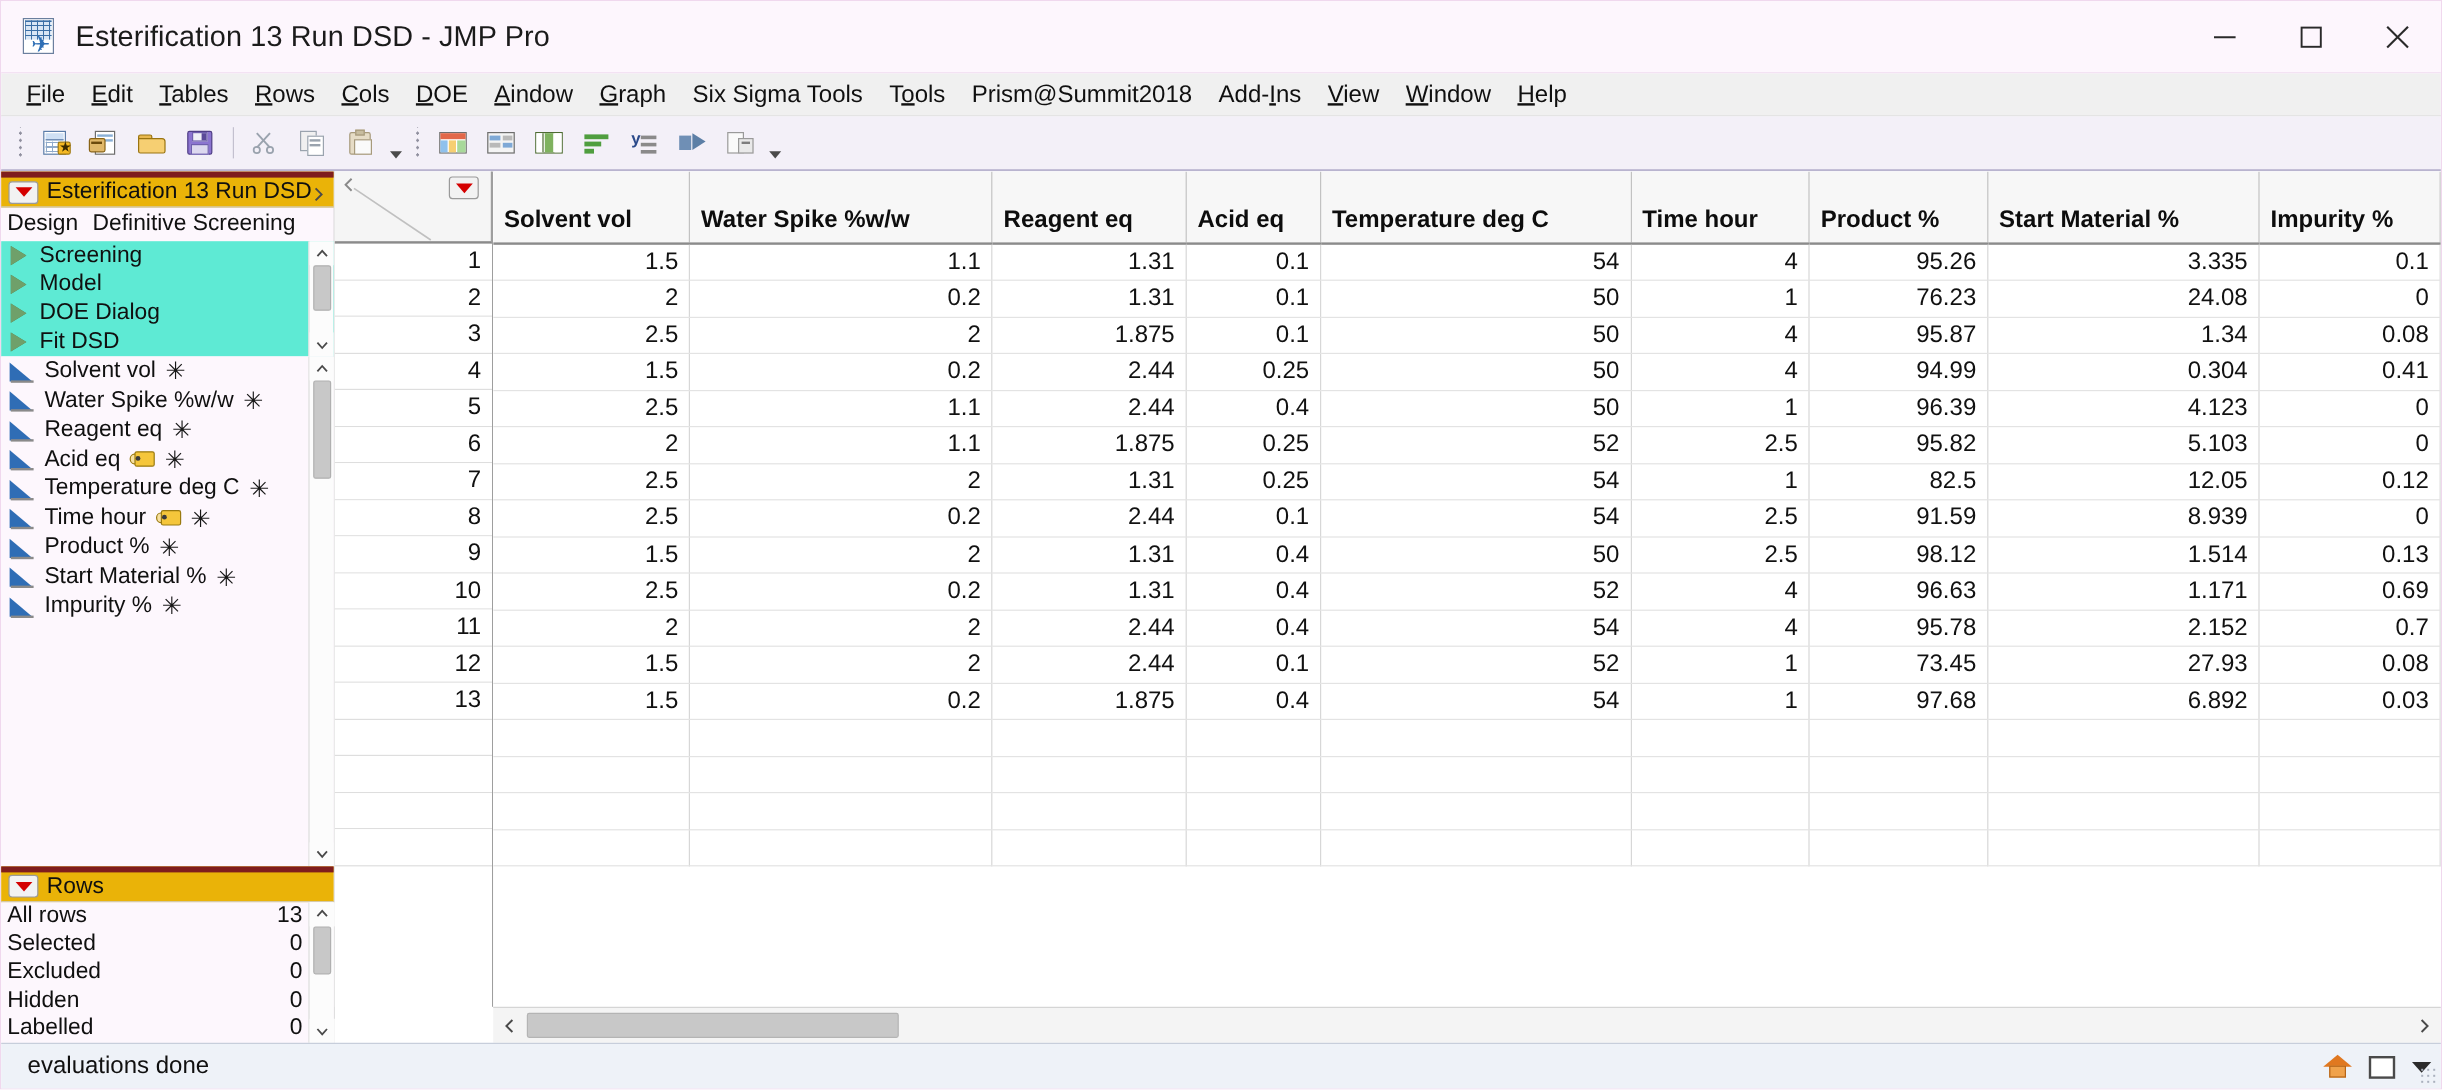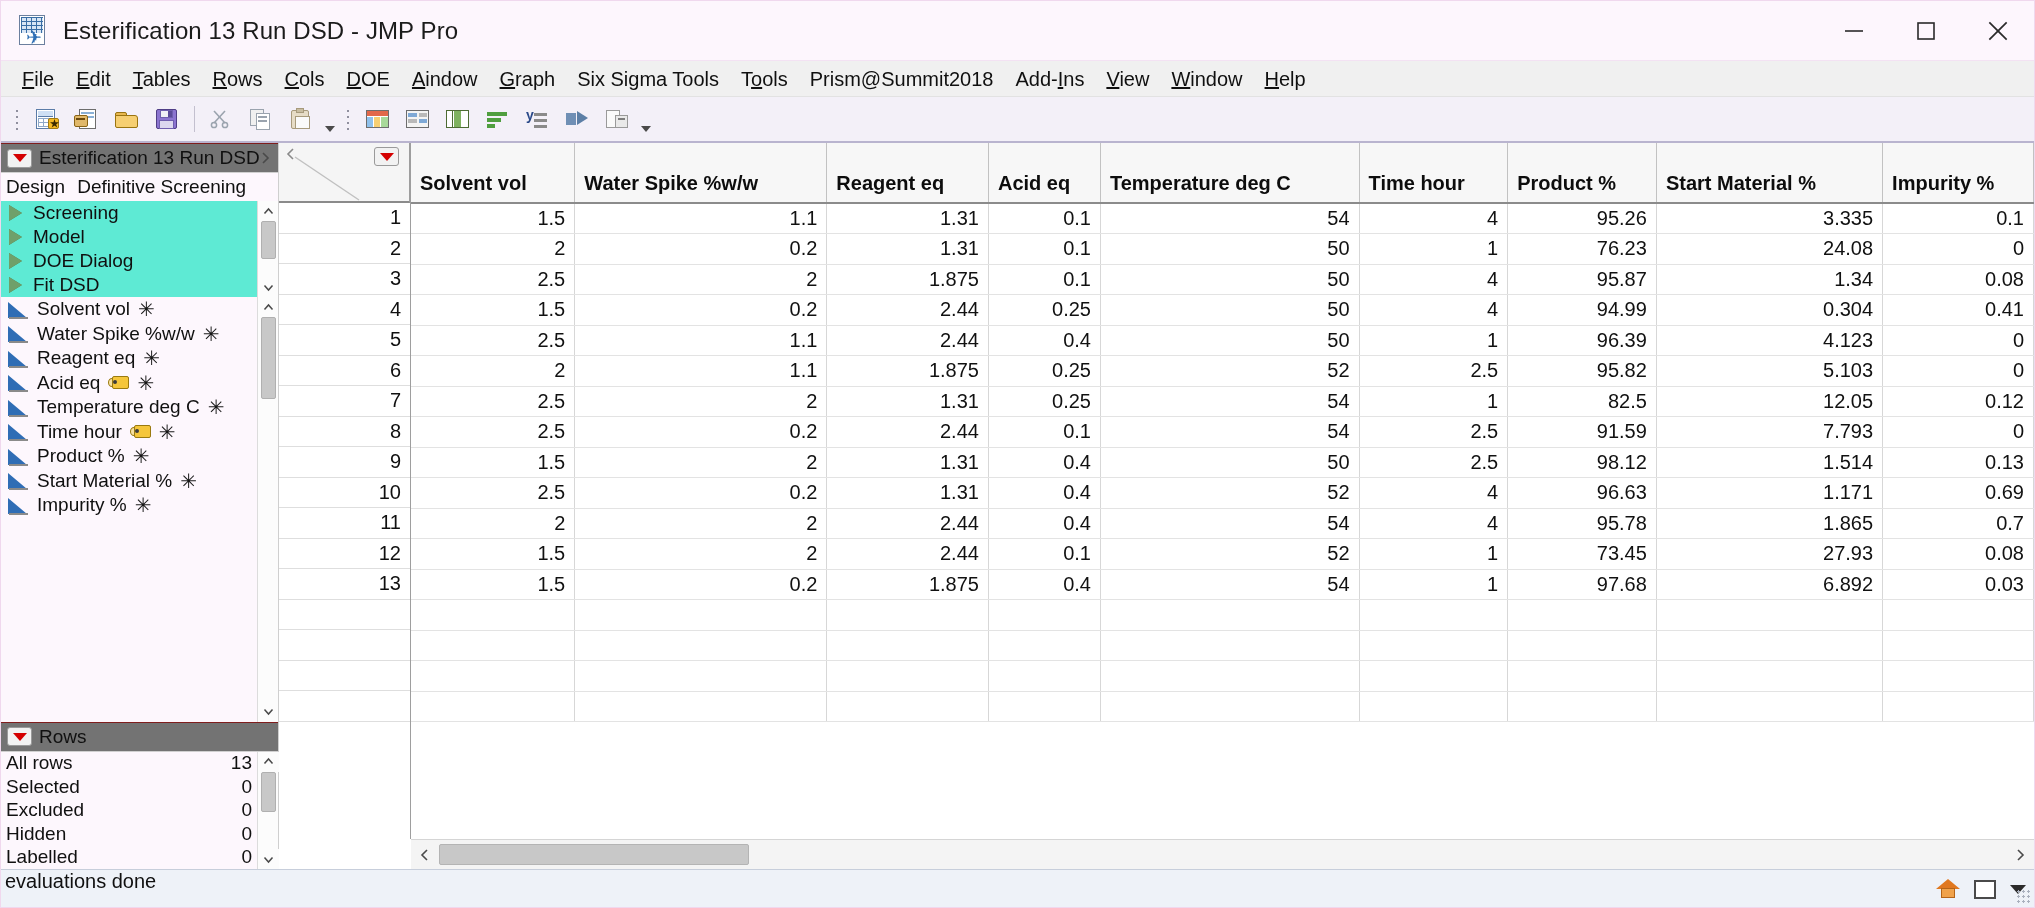--- a/index.html
+++ b/index.html
@@ -116,22 +116,22 @@
   .leftpanel {
     width: 278px; flex: 0 0 278px;
     display: flex; flex-direction: column;
     background: #fdf7fd;
     border-right: 1px solid #cfcfcf;
     min-height: 0;
   }
   .panel-head {
     height: 30px; flex: 0 0 30px;
     display: flex; align-items: center;
-    background: #737373;
-    border-top: 1px solid #7f1d1d;
+    background: #eab308;
+    border-top: 5px solid #7f1d1d;
     border-bottom: 1px solid #d0d0d0;
     padding-left: 6px;
     position: relative;
   }
   .redtri {
     width: 25px; height: 19px; flex: 0 0 25px;
     background: #f2f2f2;
     border: 1px solid #9a9a9a; border-radius: 3px;
     display: flex; align-items: center; justify-content: center;
     margin-right: 7px;
@@ -350,24 +350,24 @@
   }
   .hs-track { flex: 1 1 auto; height: 30px; position: relative; }
   .hs-thumb {
     position: absolute; left: 0; top: 4px; height: 21px; width: 310px;
     background: #c8c8c8; border: 1px solid #b4b4b4; border-radius: 2px;
   }
 
   
   .statusbar {
     height: 38px; flex: 0 0 38px;
-    display: flex; 
+    display: flex; align-items: center;
     background: #eef2f8;
     border-top: 1px solid #c7cedb;
-    padding-left: 4px;
+    padding-left: 22px;
     position: relative;
   }
   .status-text { font-size: 20px; color: #101010; }
   .status-right {
     position: absolute; right: 8px; top: 0; height: 38px;
     display: flex; align-items: center; gap: 14px;
   }
   .home-ico { width: 24px; height: 22px; position: relative; }
   .home-ico .roof {
     position: absolute; left: 0; top: 1px;
@@ -908,21 +908,21 @@
                 <td>0.12</td>
               </tr>
               <tr>
                 <td>2.5</td>
                 <td>0.2</td>
                 <td>2.44</td>
                 <td>0.1</td>
                 <td>54</td>
                 <td>2.5</td>
                 <td>91.59</td>
-                <td>7.793</td>
+                <td>8.939</td>
                 <td>0</td>
               </tr>
               <tr>
                 <td>1.5</td>
                 <td>2</td>
                 <td>1.31</td>
                 <td>0.4</td>
                 <td>50</td>
                 <td>2.5</td>
                 <td>98.12</td>
@@ -941,21 +941,21 @@
                 <td>0.69</td>
               </tr>
               <tr>
                 <td>2</td>
                 <td>2</td>
                 <td>2.44</td>
                 <td>0.4</td>
                 <td>54</td>
                 <td>4</td>
                 <td>95.78</td>
-                <td>1.865</td>
+                <td>2.152</td>
                 <td>0.7</td>
               </tr>
               <tr>
                 <td>1.5</td>
                 <td>2</td>
                 <td>2.44</td>
                 <td>0.1</td>
                 <td>52</td>
                 <td>1</td>
                 <td>73.45</td>

